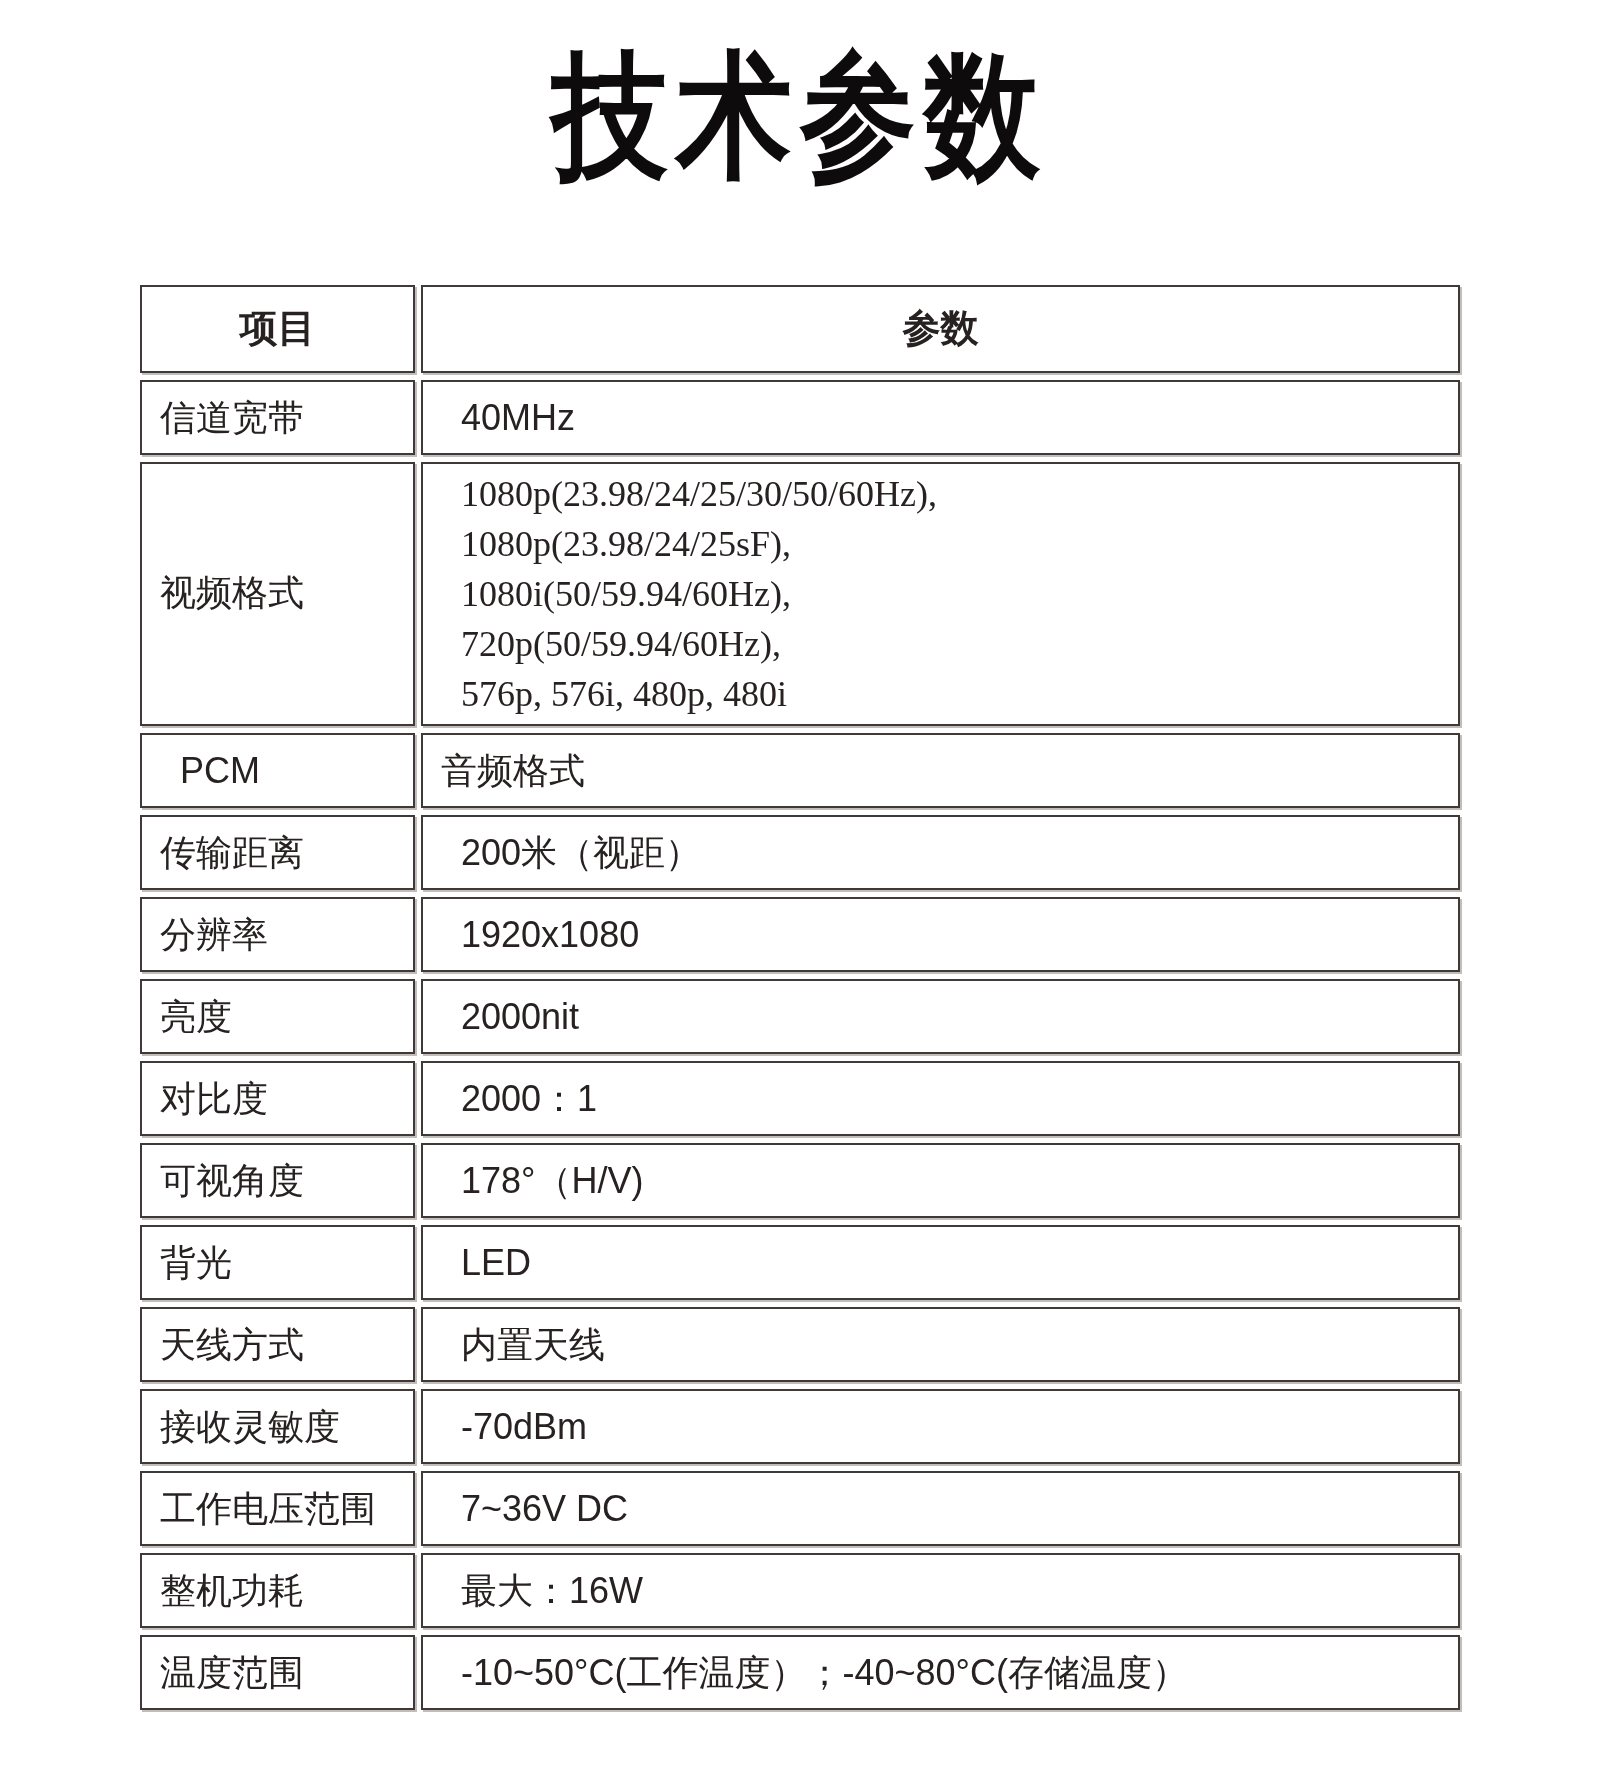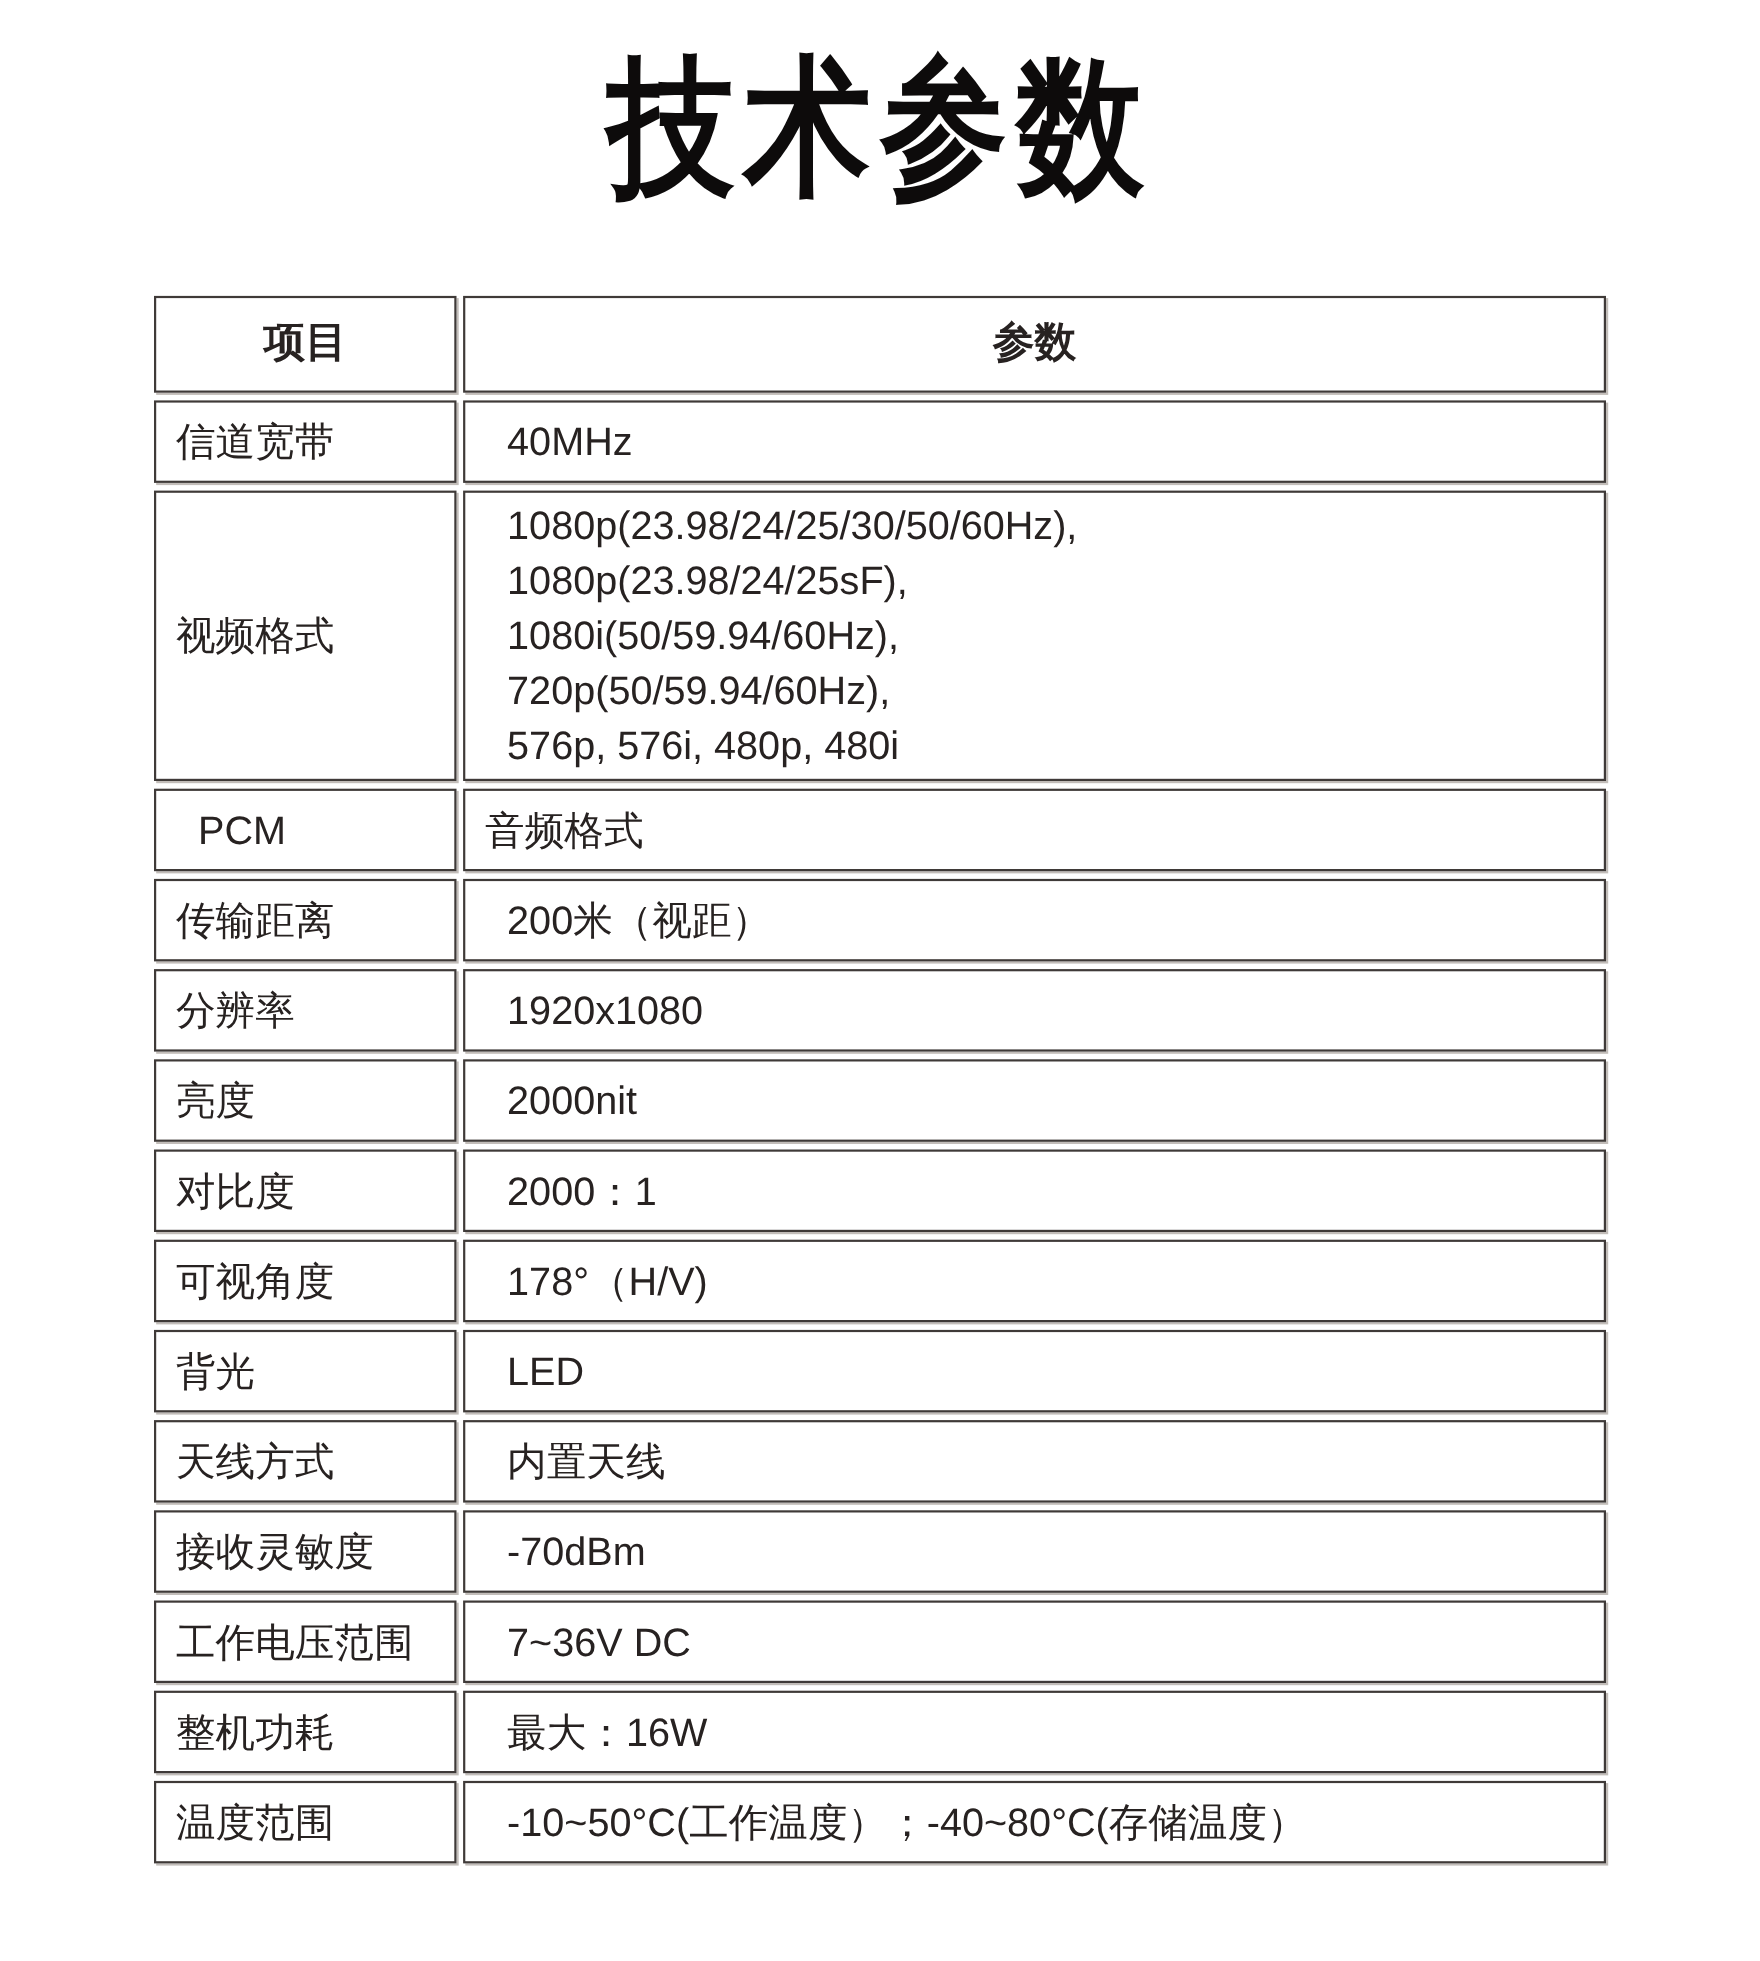--- a/index.html
+++ b/index.html
@@ -24,21 +24,21 @@
     color:#0d0b0b;
     transform:scaleY(1.18);
     transform-origin:center 100px;
     line-height:150px;
   }
 
   
   .spec-table{
     position:absolute;
     left:140px;
-    top:269px;
+    top:285px;
     width:1320px;
     display:grid;
     grid-template-columns:275px 1039px;
     column-gap:6px;
     row-gap:7px;
   }
   .cell{
     box-sizing:border-box;
     background:#ffffff;
     border:2px solid #3f3a38;
@@ -53,21 +53,21 @@
   }
   .cell.header{
     height:88px;
     font-weight:bold;
     font-size:38px;
     justify-content:center;
     padding:0;
   }
   .cell.item{padding-left:18px;}
   .cell.value{padding-left:38px;}
-  .cell.tall{height:264px;}
+  .cell.tall{height:264px;font-family:Liberation Serif, serif;}
   .cell.value.tall{
     flex-direction:column;
     align-items:flex-start;
     justify-content:center;
   }
   .cell.value.tall .line{
     display:block;
     line-height:50px;
   }
 </style>

